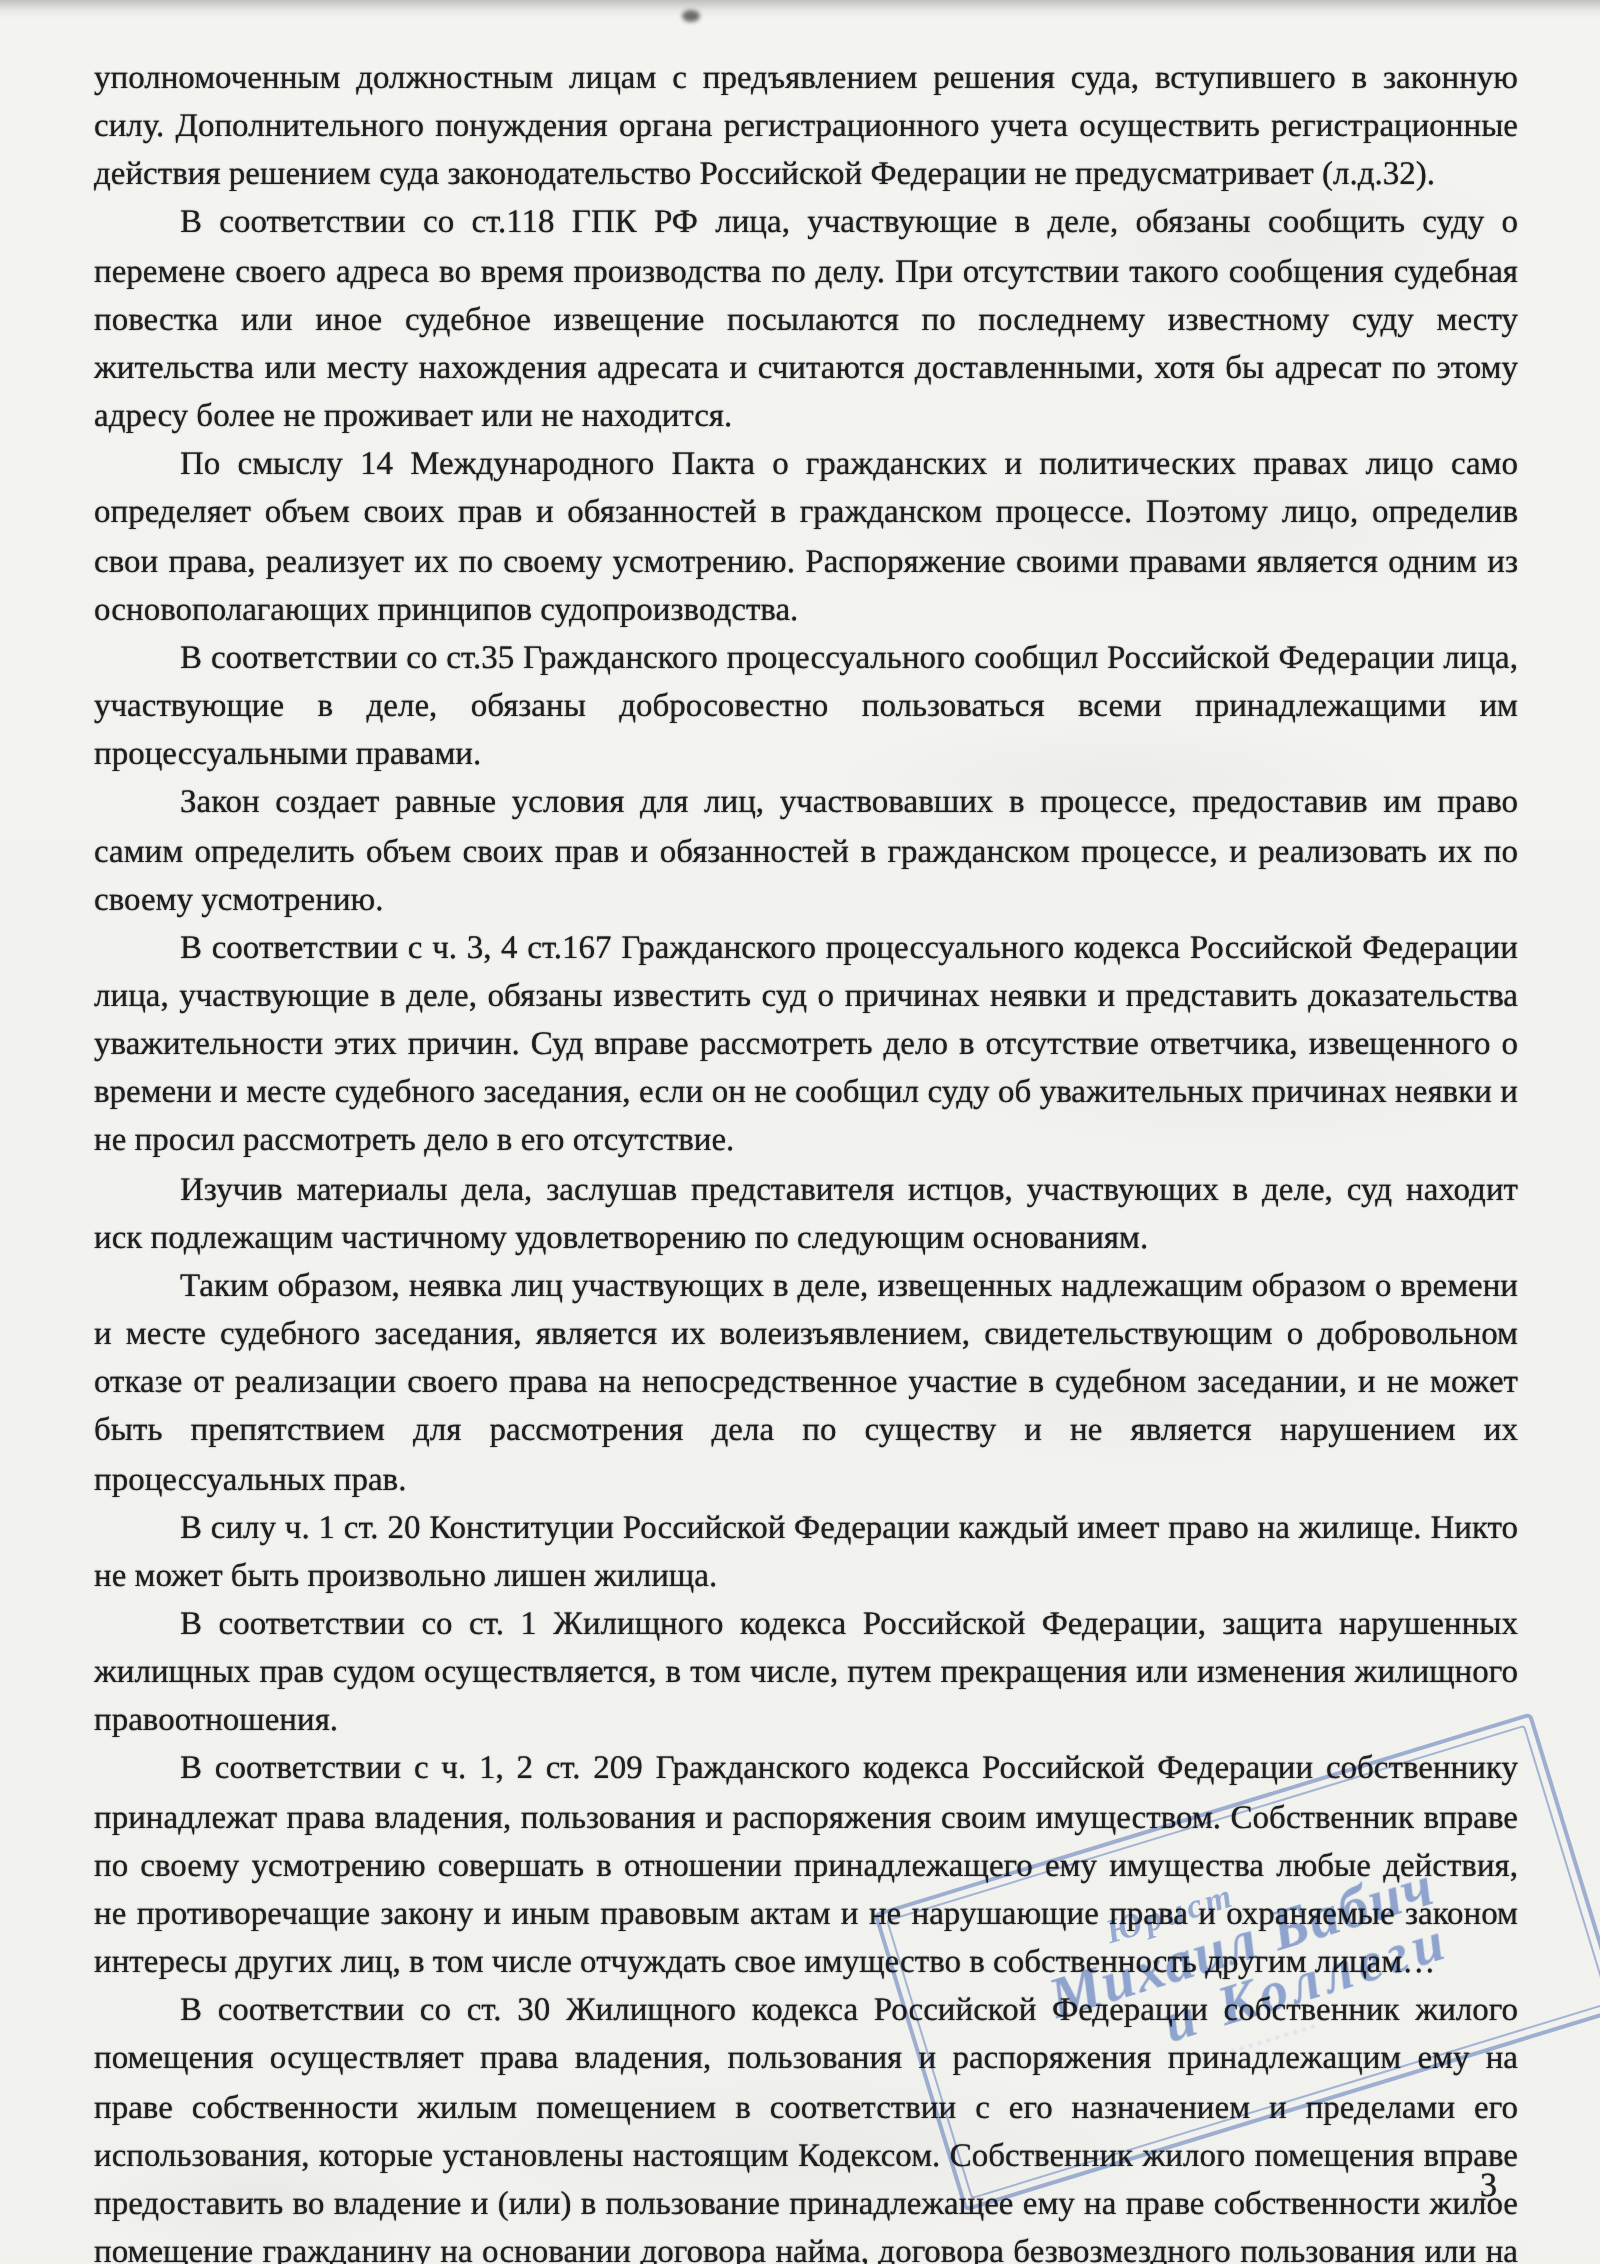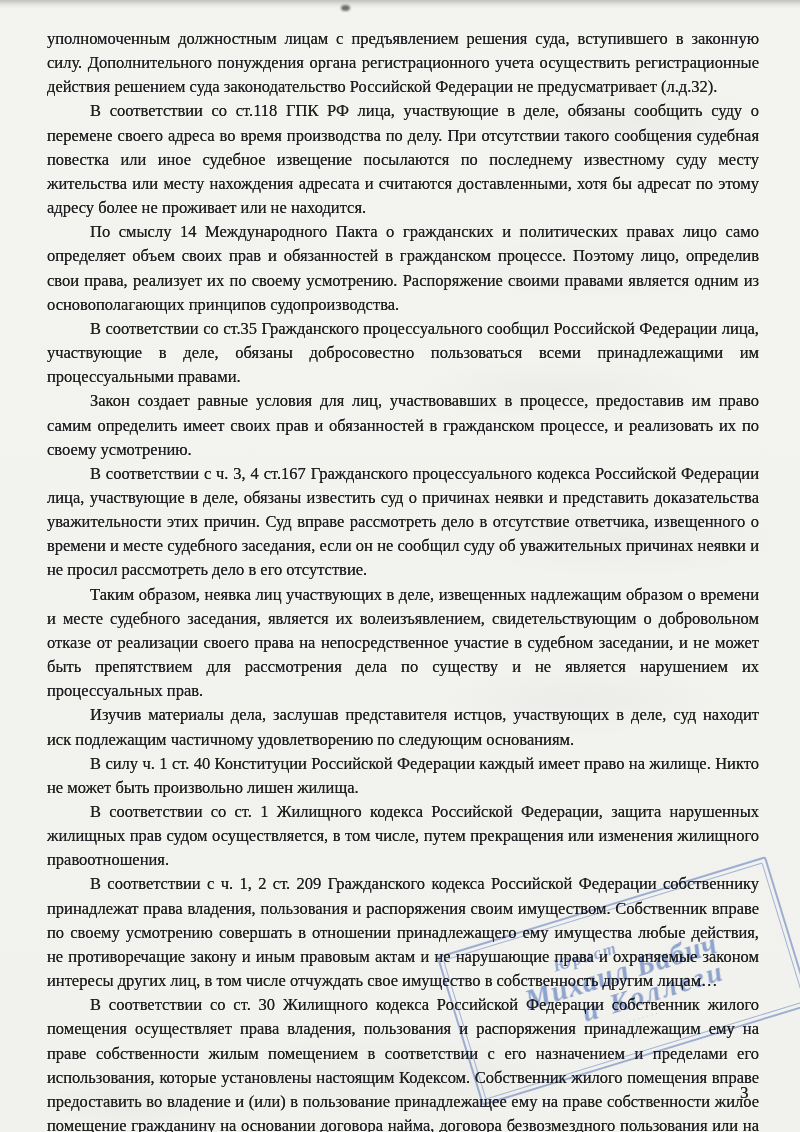--- a/index.html
+++ b/index.html
@@ -92,25 +92,25 @@
 <div class="page">
 
   <div class="scan-edge-top"></div>
   <div class="speck"></div>
 
   <div class="text-block">
     <p class="noindent">уполномоченным должностным лицам с предъявлением решения суда, вступившего в законную силу. Дополнительного понуждения органа регистрационного учета осуществить регистрационные действия решением суда законодательство Российской Федерации не предусматривает (л.д.32).</p>
     <p>В соответствии со ст.118 ГПК РФ лица, участвующие в деле, обязаны сообщить суду о перемене своего адреса во время производства по делу. При отсутствии такого сообщения судебная повестка или иное судебное извещение посылаются по последнему известному суду месту жительства или месту нахождения адресата и считаются доставленными, хотя бы адресат по этому адресу более не проживает или не находится.</p>
     <p>По смыслу 14 Международного Пакта о гражданских и политических правах лицо само определяет объем своих прав и обязанностей в гражданском процессе. Поэтому лицо, определив свои права, реализует их по своему усмотрению. Распоряжение своими правами является одним из основополагающих принципов судопроизводства.</p>
     <p>В соответствии со ст.35 Гражданского процессуального сообщил Российской Федерации лица, участвующие в деле, обязаны добросовестно пользоваться всеми принадлежащими им процессуальными правами.</p>
-    <p>Закон создает равные условия для лиц, участвовавших в процессе, предоставив им право самим определить имеет своих прав и обязанностей в гражданском процессе, и реализовать их по своему усмотрению.</p>
+    <p>Закон создает равные условия для лиц, участвовавших в процессе, предоставив им право самим определить объем своих прав и обязанностей в гражданском процессе, и реализовать их по своему усмотрению.</p>
     <p>В соответствии с ч. 3, 4 ст.167 Гражданского процессуального кодекса Российской Федерации лица, участвующие в деле, обязаны известить суд о причинах неявки и представить доказательства уважительности этих причин. Суд вправе рассмотреть дело в отсутствие ответчика, извещенного о времени и месте судебного заседания, если он не сообщил суду об уважительных причинах неявки и не просил рассмотреть дело в его отсутствие.</p>
+    <p>Изучив материалы дела, заслушав представителя истцов, участвующих в деле, суд находит иск подлежащим частичному удовлетворению по следующим основаниям.</p>
     <p>Таким образом, неявка лиц участвующих в деле, извещенных надлежащим образом о времени и месте судебного заседания, является их волеизъявлением, свидетельствующим о добровольном отказе от реализации своего права на непосредственное участие в судебном заседании, и не может быть препятствием для рассмотрения дела по существу и не является нарушением их процессуальных прав.</p>
-    <p>Изучив материалы дела, заслушав представителя истцов, участвующих в деле, суд находит иск подлежащим частичному удовлетворению по следующим основаниям.</p>
-    <p>В силу ч. 1 ст. 40 Конституции Российской Федерации каждый имеет право на жилище. Никто не может быть произвольно лишен жилища.</p>
+    <p>В силу ч. 1 ст. 20 Конституции Российской Федерации каждый имеет право на жилище. Никто не может быть произвольно лишен жилища.</p>
     <p>В соответствии со ст. 1 Жилищного кодекса Российской Федерации, защита нарушенных жилищных прав судом осуществляется, в том числе, путем прекращения или изменения жилищного правоотношения.</p>
     <p>В соответствии с ч. 1, 2 ст. 209 Гражданского кодекса Российской Федерации собственнику принадлежат права владения, пользования и распоряжения своим имуществом. Собственник вправе по своему усмотрению совершать в отношении принадлежащего ему имущества любые действия, не противоречащие закону и иным правовым актам и не нарушающие права и охраняемые законом интересы других лиц, в том числе отчуждать свое имущество в собственность другим лицам…</p>
     <p>В соответствии со ст. 30 Жилищного кодекса Российской Федерации собственник жилого помещения осуществляет права владения, пользования и распоряжения принадлежащим ему на праве собственности жилым помещением в соответствии с его назначением и пределами его использования, которые установлены настоящим Кодексом. Собственник жилого помещения вправе предоставить во владение и (или) в пользование принадлежащее ему на праве собственности жилое помещение гражданину на основании договора найма, договора безвозмездного пользования или на ином законном основании, а также юридическому лицу на основании договора аренды или на ином законном основании с учетом требований, установленных гражданским законодательством, настоящим Кодексом.</p>
 
   </div>
 
   <div class="stamp">
     <div class="s1">Юрист</div>
     <div class="s2">Михаил Бабич</div>
     <div class="s3">и Коллеги</div>

